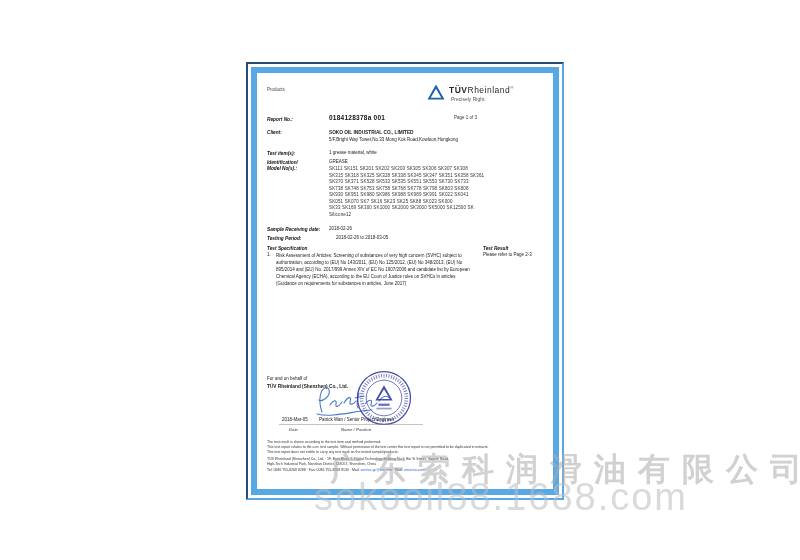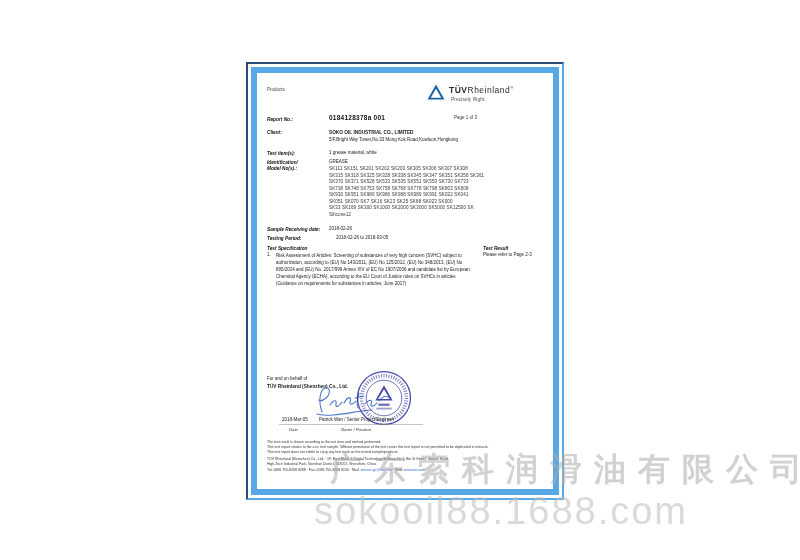--- a/index.html
+++ b/index.html
@@ -71,21 +71,21 @@
   .disc-0 { left:20px; top:734px; }
   .disc-1 { left:20px; top:744px; }
   .disc-2 { left:20px; top:754px; }
   .addr-0 { left:20px; top:768px; }
   .addr-1 { left:20px; top:778px; }
   .contact { left:20px; top:790px; }
   .link { color:#2b5fd9; }
 
   .watermark-cn { position:absolute; left:330px; top:448px; font-size:32px; font-weight:bold;
                   letter-spacing:12px; color:rgba(172,172,172,0.55); z-index:5; white-space:nowrap; }
-  .watermark-url { position:absolute; left:314px; top:490px; font-size:38px;
+  .watermark-url { position:absolute; left:314px; top:476px; font-size:38px;
                    letter-spacing:2px; color:rgba(188,188,188,0.55); z-index:5; white-space:nowrap; }
 </style>
 </head>
 <body>
 
 <div class="canvas">
 
   <div class="sheet-outer"></div>
 
   <div class="sheet">

